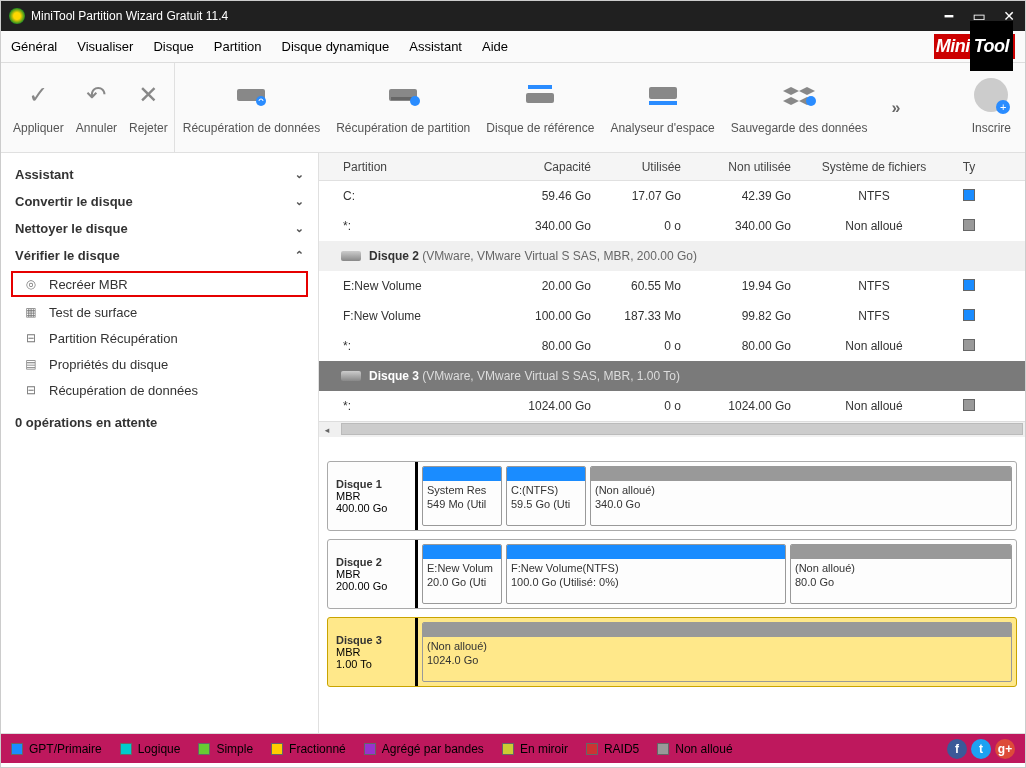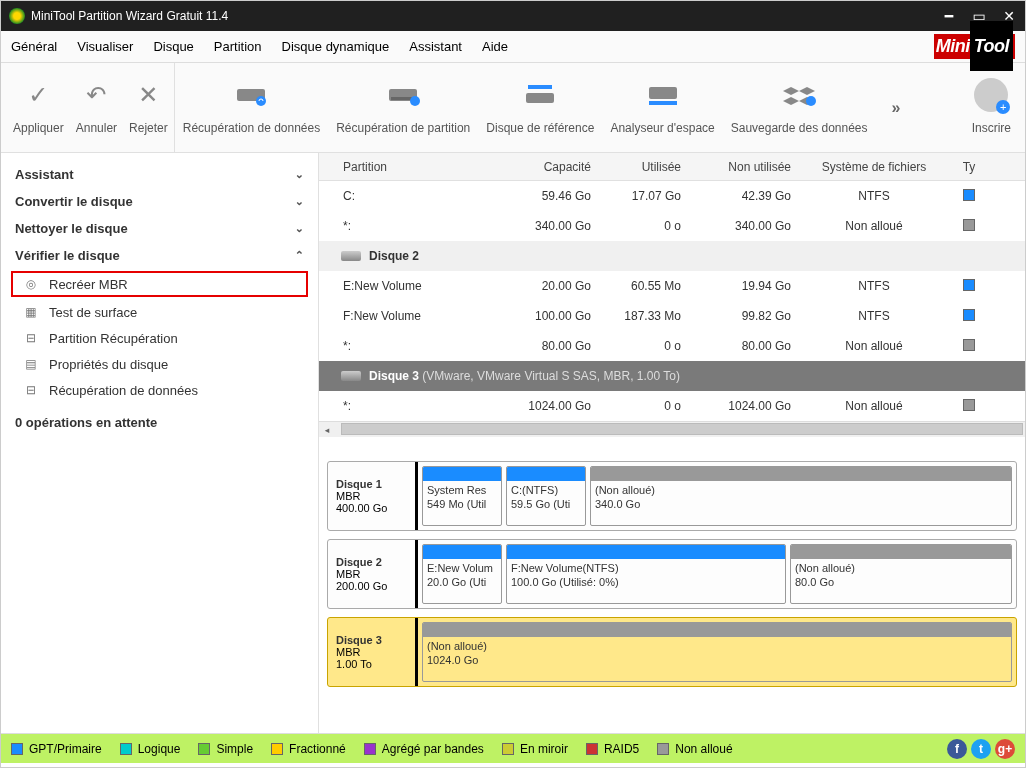--- a/index.html
+++ b/index.html
@@ -55,21 +55,21 @@
 .diskmap { display: flex; border: 1px solid #aaa; border-radius: 3px; margin-bottom: 8px; height: 70px; background: #fdfdfd; }
 .diskmap.selected { background: #ffe88a; border-color: #c9a400; }
 .dm-label { width: 90px; padding: 6px 8px; font-size: 11px; border-right: 3px solid #000000; display: flex; flex-direction: column; justify-content: center; position: relative; }
 .dm-label .dname { font-weight: bold; color: #333; }
 .dm-parts { flex: 1; display: flex; gap: 4px; padding: 4px; }
 .dm-part { border: 1px solid #999; border-radius: 2px; display: flex; flex-direction: column; font-size: 11px; overflow: hidden; }
 .dm-part .bar { height: 14px; }
 .dm-part .plabel { padding: 2px 4px; color: #333; line-height: 1.3; white-space: nowrap; }
 .bar-blue { background: #1a8cff; }
 .bar-gray { background: #999; }
-.statusbar { height: 30px; border-top: 1px solid #ddd; display: flex; align-items: center; padding: 0 10px; font-size: 12px; background: #bef264; }
+.statusbar { height: 30px; border-top: 1px solid #ddd; display: flex; align-items: center; padding: 0 10px; font-size: 12px; background: #be185d; }
 .legend { display: flex; align-items: center; gap: 6px; margin-right: 18px; }
 .social { margin-left: auto; display: flex; gap: 4px; }
 .social .s { width: 20px; height: 20px; border-radius: 50%; color: #fff; display: flex; align-items: center; justify-content: center; font-size: 12px; font-weight: bold; }
 .s-fb { background: #3b5998; }
 .s-tw { background: #1da1f2; }
 .s-gp { background: #dd4b39; }
 .usericon { width: 34px; height: 34px; border-radius: 50%; background: #ccc; position: relative; }
 .usericon::after { content: "+"; position: absolute; bottom: -2px; right: -2px; width: 14px; height: 14px; background: #2a8cff; color: #fff; border-radius: 50%; font-size: 11px; display: flex; align-items: center; justify-content: center; }
 </style>
 </head>
@@ -233,21 +233,21 @@
       </div>
       <div class="grow">
         <div class="col-part" style="text-align:left;padding-left:38px">*:</div>
         <div class="col-cap">340.00 Go</div>
         <div class="col-used">0 o</div>
         <div class="col-unused">340.00 Go</div>
         <div class="col-fs">Non alloué</div>
         <div class="col-ty"><span class="swatch sw-gray"></span></div>
       </div>
       <div class="grow diskrow">
-        <div class="col-part" style="width:100%"><span class="diskicon"></span><span>Disque 2</span>&nbsp;</div>
+        <div class="col-part" style="width:100%"><span class="diskicon"></span><span>Disque 2</span>&nbsp;<span class="diskinfo">(VMware, VMware Virtual S SAS, MBR, 200.00 Go)</span></div>
       </div>
       <div class="grow">
         <div class="col-part" style="text-align:left;padding-left:38px">E:New Volume</div>
         <div class="col-cap">20.00 Go</div>
         <div class="col-used">60.55 Mo</div>
         <div class="col-unused">19.94 Go</div>
         <div class="col-fs">NTFS</div>
         <div class="col-ty"><span class="swatch sw-blue"></span></div>
       </div>
       <div class="grow">

